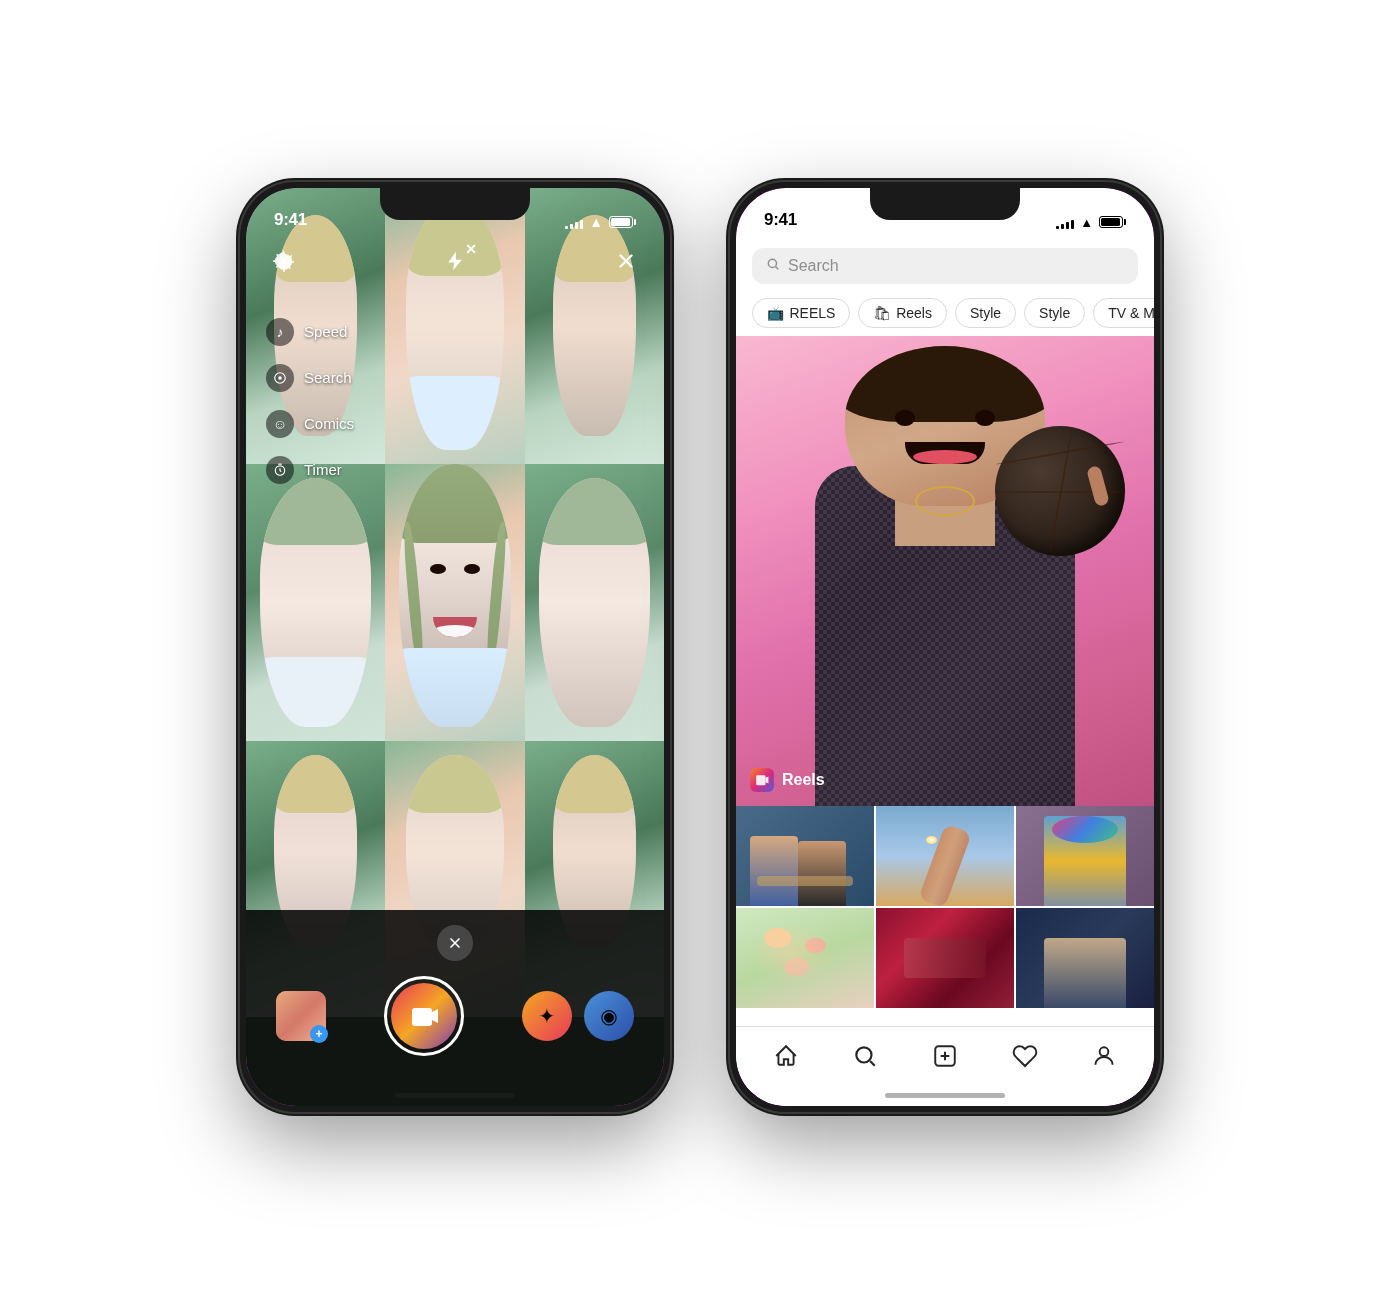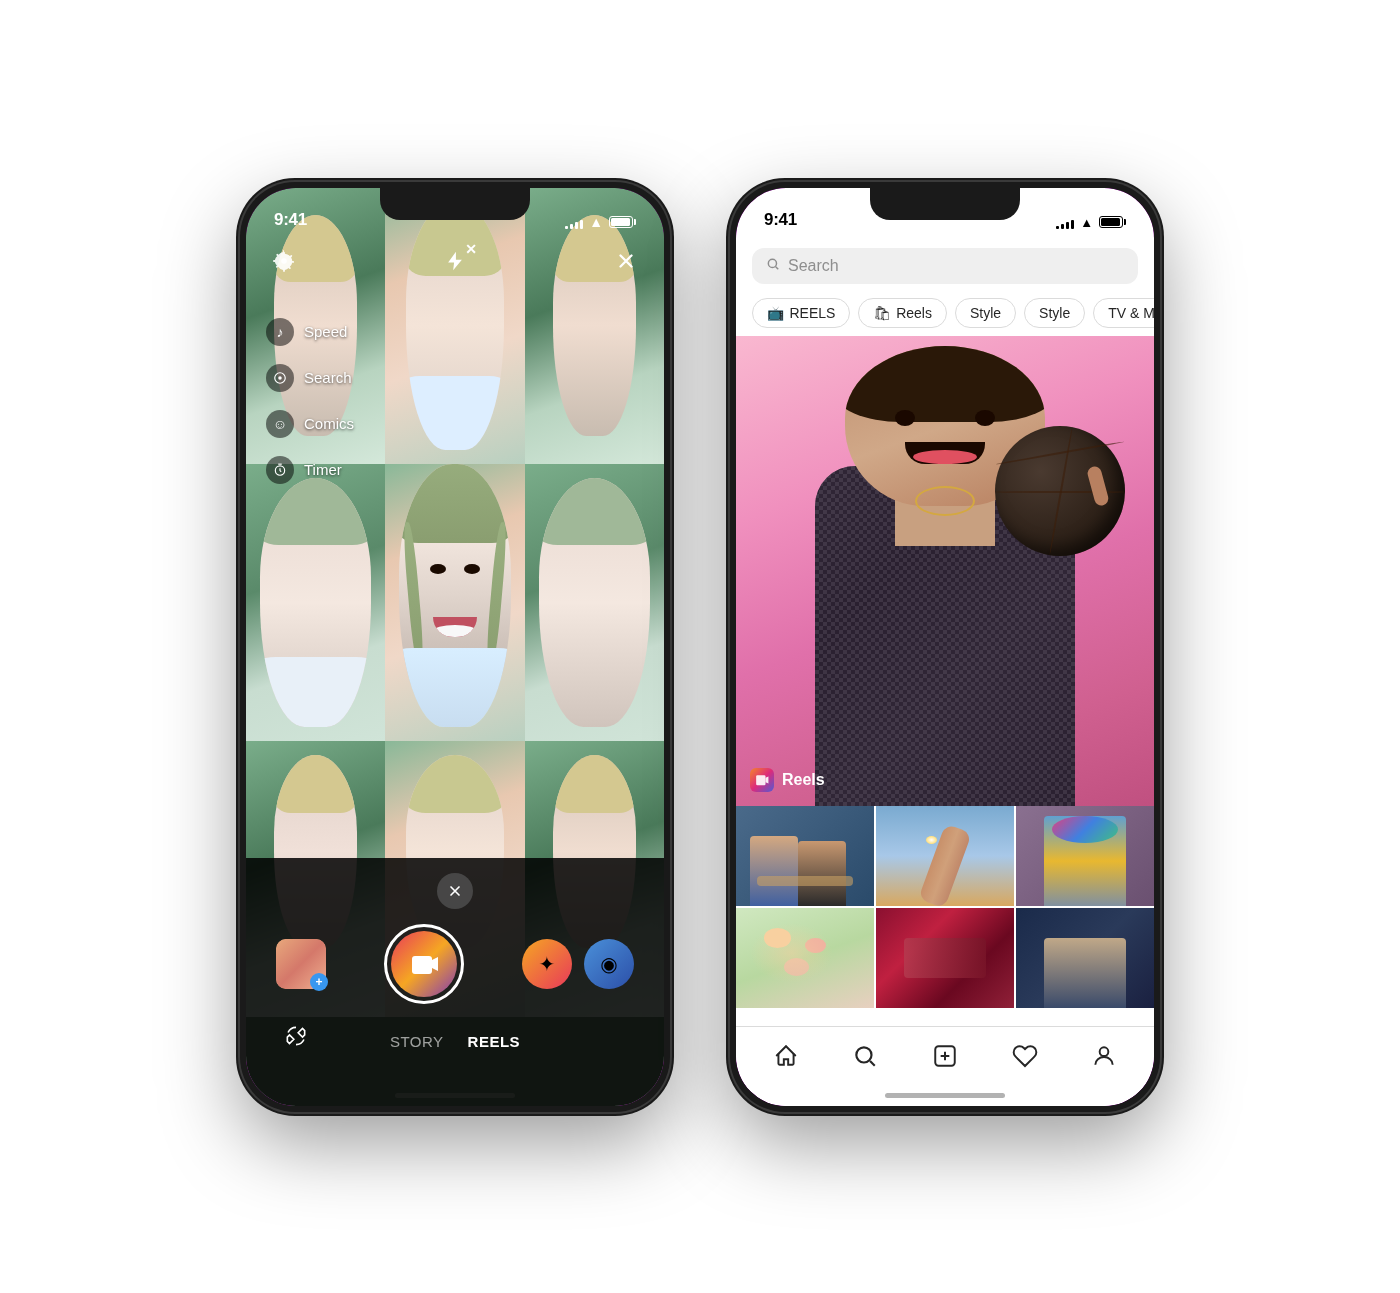--- a/index.html
+++ b/index.html
@@ -661,33 +661,20 @@
             <div class="cam-effects-btns">
               <div class="cam-effect-btn effect-sparkle">
                 <span style="font-size:20px;">✦</span>
               </div>
               <div class="cam-effect-btn effect-blue">
                 <span style="font-size:20px;">◉</span>
               </div>
             </div>
           </div>
 
-          <div style="display:flex;align-items:center;justify-content:space-between;padding:0 10px;margin-top:12px;">
-            <div class="cam-flip-btn">
-              <svg width="26" height="26" viewBox="0 0 24 24" fill="white">
-                <path d="M20 7l-2-2-4 4 4 4 2-2v-4zM4 17l2 2 4-4-4-4-2 2v4zM12 4a8 8 0 0 0-7.32 4.75" stroke="white" stroke-width="1.5" fill="none"></path>
-                <path d="M12 20a8 8 0 0 0 7.32-4.75" stroke="white" stroke-width="1.5" fill="none"></path>
-              </svg>
-            </div>
-            <div class="cam-mode-tabs">
-              <span class="cam-mode-tab">STORY</span>
-              <span class="cam-mode-tab active">REELS</span>
-            </div>
-            <div style="width:40px;"></div>
-          </div>
         </div>
       </div>
 
       <div class="home-indicator"></div>
     </div>
   </div>
 </div>
 
 <div class="phone">
   <div class="phone-inner">

